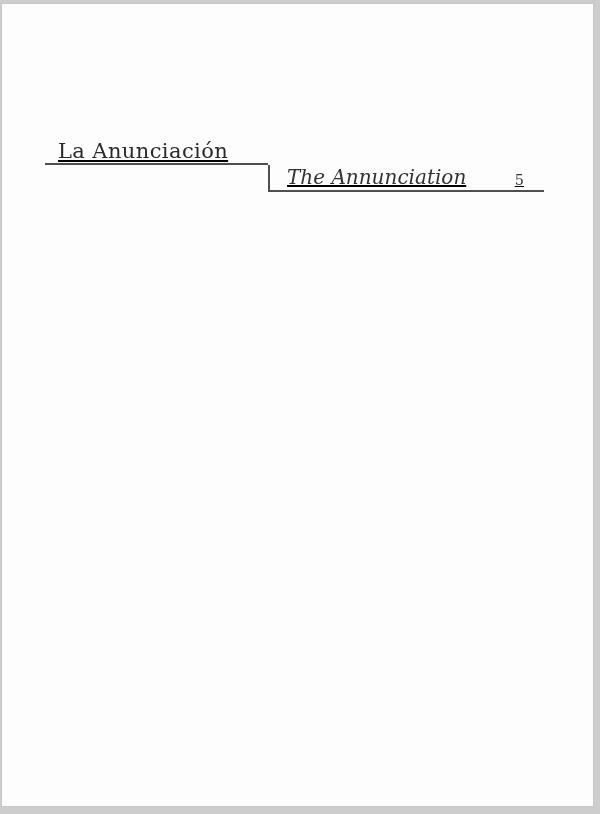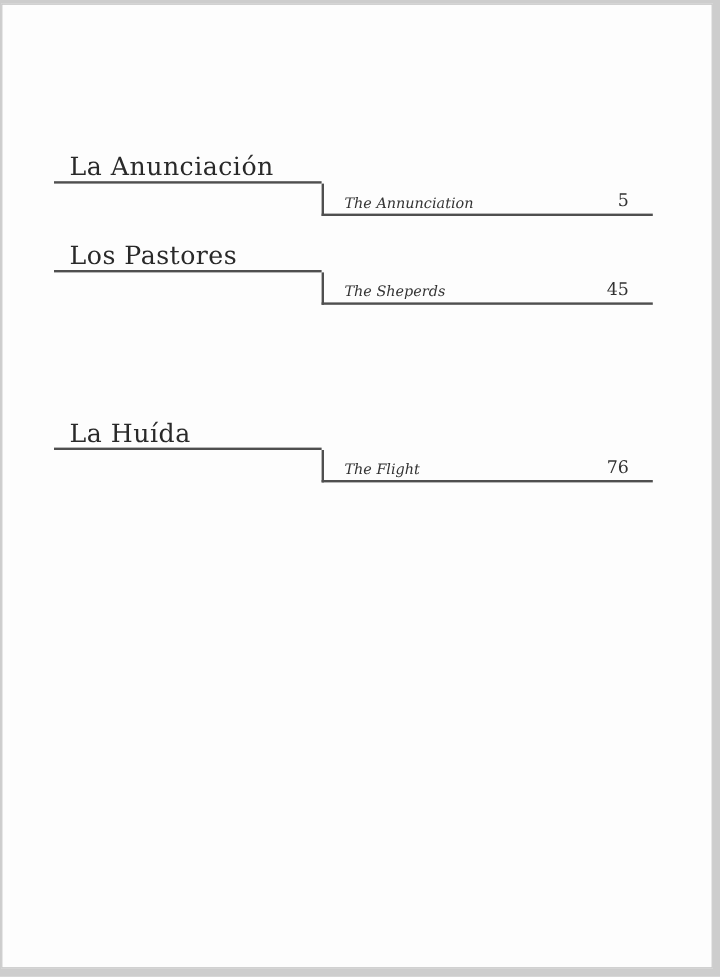--- a/index.html
+++ b/index.html
@@ -20,22 +20,23 @@
     top: 3px;
     width: 593px;
     height: 804px;
     background: #fdfdfd;
     border: 1px solid #c6c6c6;
     box-sizing: border-box;
   }
   .toc {
     position: absolute;
     left: 0;
-    top: 120px;
+    top: 132px;
     width: 100%;
+    text-decoration: underline;
   }
   .entry {
     height: 74px;
     position: relative;
   }
   .entry-upper {
     margin-left: 43px;
     width: 223px;
     height: 26px;
     border-bottom: 2px solid #4f4f4f;
@@ -59,21 +60,21 @@
     box-sizing: border-box;
     border-left: 2px solid #4f4f4f;
     border-bottom: 2px solid #4f4f4f;
     display: flex;
     align-items: flex-end;
     justify-content: space-between;
     padding: 0 20px 3px 17px;
   }
   .entry-subtitle {
     font-style: italic;
-    font-size: 12px;
+    font-size: 20px;
     line-height: 1;
     color: #323232;
     white-space: nowrap;
   }
   .entry-page {
     font-size: 14.5px;
     line-height: 1;
     color: #323232;
   }
 </style>
@@ -88,37 +89,19 @@
         <span class="entry-title">La Anunciación</span>
       </div>
       <div class="entry-lower">
         <span class="entry-subtitle">The Annunciation</span>
         <span class="entry-page">5</span>
       </div>
     </div>
 
 
 
-    <div class="entry">
-      <div class="entry-upper">
-        <span class="entry-title">Los Pastores</span>
-      </div>
-      <div class="entry-lower">
-        <span class="entry-subtitle">The Sheperds</span>
-        <span class="entry-page">45</span>
-      </div>
-    </div>
 
     <div class="entry">
     </div>
 
-    <div class="entry">
-      <div class="entry-upper">
-        <span class="entry-title">La Huída</span>
-      </div>
-      <div class="entry-lower">
-        <span class="entry-subtitle">The Flight</span>
-        <span class="entry-page">76</span>
-      </div>
-    </div>
 
   </div>
 </div>
 
 </body></html>

